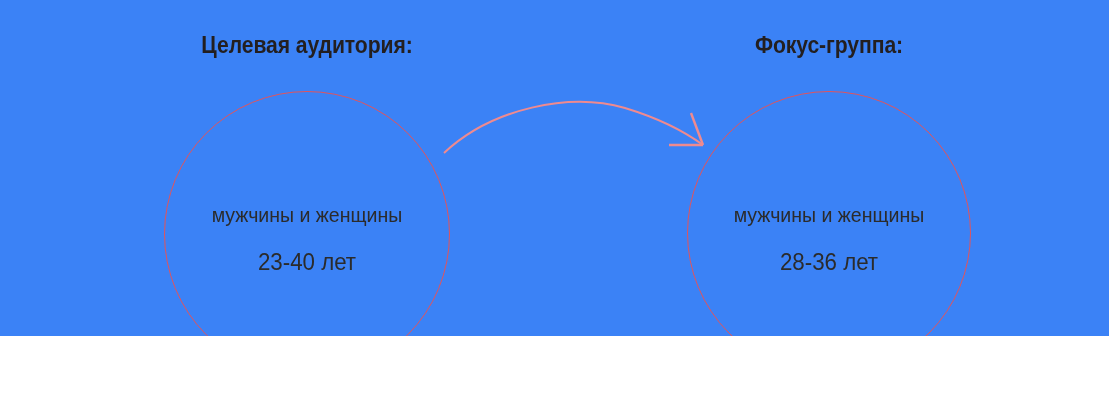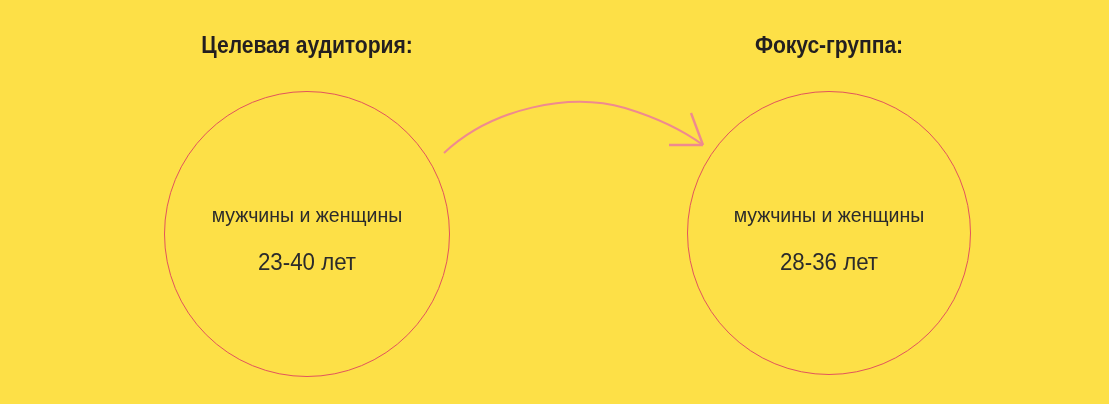--- a/index.html
+++ b/index.html
@@ -6,22 +6,22 @@
     margin: 0;
     padding: 0;
     background: #ffffff;
   }
   body {
     font-family: "Liberation Sans", "DejaVu Sans", sans-serif;
   }
   #canvas {
     position: relative;
     width: 1109px;
-    height: 404px;
-    background: #fde047;
+    height: 336px;
+    background: #3b82f6;
     overflow: hidden;
   }
 
   
   .heading {
     position: absolute;
     font-family: "Liberation Sans", "DejaVu Sans", sans-serif;
     font-weight: bold;
     font-size: 23px;
     line-height: 26px;

